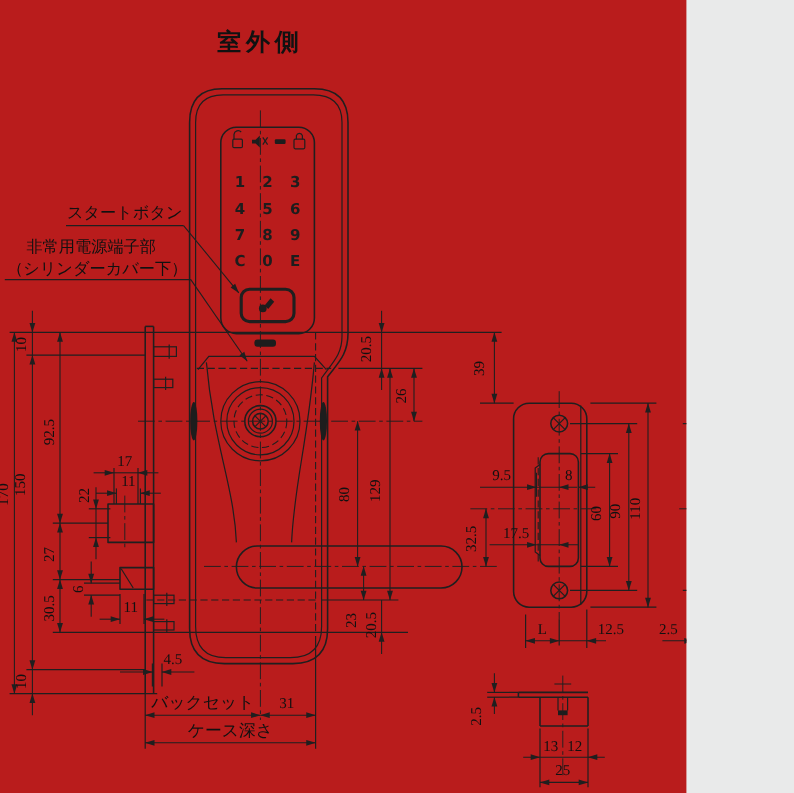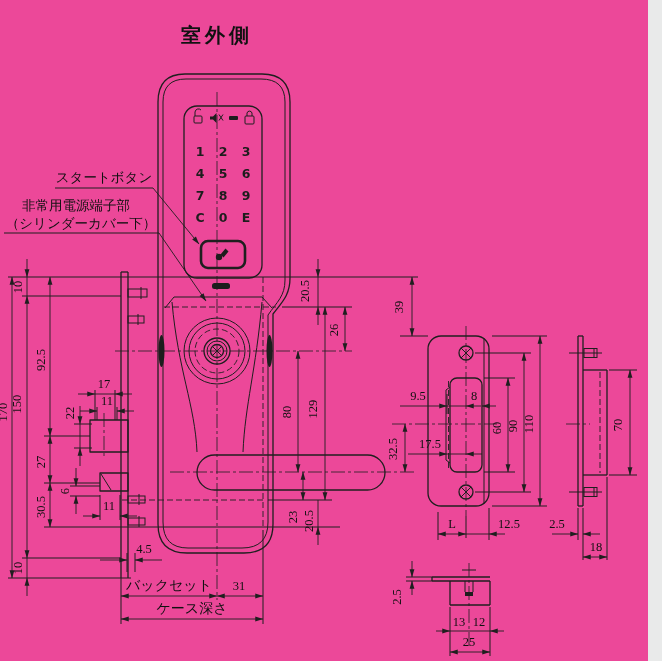--- a/index.html
+++ b/index.html
@@ -1,16 +1,16 @@
 <!DOCTYPE html>
 <html><head>
 <meta charset="utf-8">
 <style>
   html,body{margin:0;padding:0;background:#e9eaea;}
-  #stage{position:relative;width:648px;height:661px;background:#ec4899;font-family:"Liberation Serif",serif;overflow:hidden;}
+  #stage{position:relative;width:572px;height:661px;background:#b91c1c;font-family:"Liberation Serif",serif;overflow:hidden;}
   svg{display:block;}
   .ln{stroke:#1f1f1f;stroke-width:1.3;fill:none;stroke-linejoin:round;}
   .lt{stroke:#1f1f1f;stroke-width:1;fill:none;}
   .dm{stroke:#1f1f1f;stroke-width:0.9;fill:none;}
   .cl{stroke:#1f1f1f;stroke-width:0.8;fill:none;stroke-dasharray:14 3 3 3;}
   .hd{stroke:#1f1f1f;stroke-width:0.9;fill:none;stroke-dasharray:6 3;}
   .bold{stroke-width:2.6;}
   .fl{fill:#1d1d1d;stroke:none;}
   text{fill:#111;}
   text.d{font:12.5px "Liberation Serif",serif;text-anchor:middle;}

